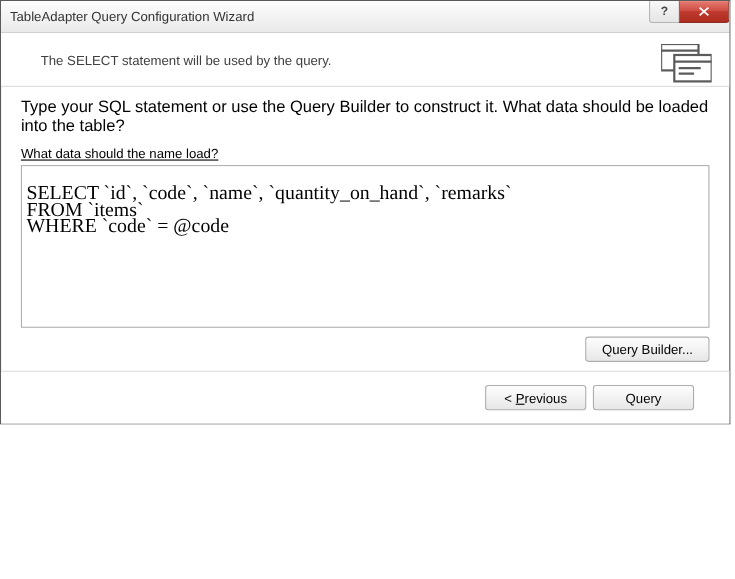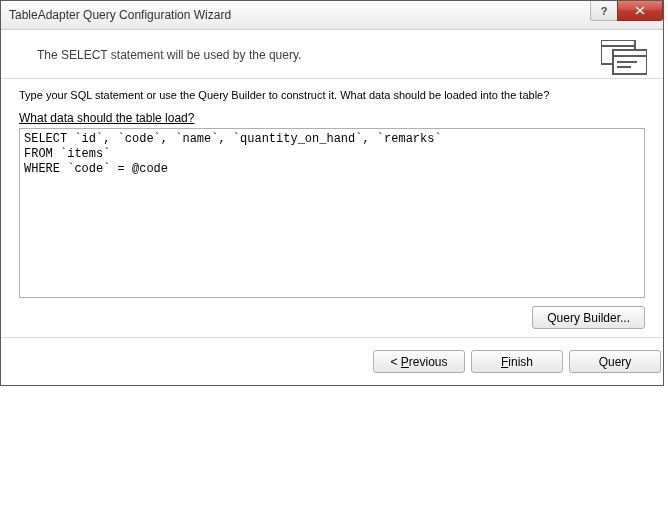--- a/index.html
+++ b/index.html
@@ -90,43 +90,43 @@
     top: 10px;
   }
   
   .body {
     flex: 1;
     padding: 10px 18px 8px 18px;
     display: flex;
     flex-direction: column;
   }
   .instruction {
-    font-size: 11px;
+    font-size: 15px;
     margin-bottom: 10px;
   }
   .field-label {
     font-size: 12px;
     text-decoration: underline;
     margin-bottom: 3px;
   }
   .textarea-wrap {
     flex: 1;
     display: flex;
     flex-direction: column;
     position: relative;
   }
   .sql-textarea {
     flex: 1;
     width: 100%;
     box-sizing: border-box;
     resize: none;
-    font-family: Liberation Mono, monospace;
-    font-size: 12px;
+    font-family: Liberation Serif, serif;
+    font-size: 18px;
     line-height: 15px;
-    padding: 3px 4px;
+    padding: 17px 4px;
     border: 1px solid #b0b0b0;
     background: #fff;
     outline: none;
     overflow-y: scroll;
     white-space: pre;
   }
   .qb-row {
     display: flex;
     justify-content: flex-end;
     margin-top: 8px;
@@ -142,21 +142,21 @@
     border-radius: 3px;
     cursor: pointer;
     box-sizing: border-box;
   }
   .qb-btn {
     min-width: 110px;
   }
   
   .footer {
     border-top: 1px solid #dcdcdc;
-    padding: 12px 2px;
+    padding: 12px 32px;
     display: flex;
     justify-content: flex-end;
     gap: 6px;
     background: #fff;
   }
   .footer .btn {
     min-width: 92px;
   }
   
   .sql-textarea::-webkit-scrollbar {
@@ -207,34 +207,31 @@
         <rect x="12" y="10" width="34" height="24" fill="#fff" stroke="#5b5b5b" stroke-width="2"></rect>
         <line x1="12" y1="16" x2="46" y2="16" stroke="#5b5b5b" stroke-width="2"></line>
         <line x1="16" y1="22" x2="36" y2="22" stroke="#5b5b5b" stroke-width="2"></line>
         <line x1="16" y1="27" x2="30" y2="27" stroke="#5b5b5b" stroke-width="2"></line>
       </svg>
     </div>
   </div>
 
   <div class="body">
     <div class="instruction">Type your SQL statement or use the Query Builder to construct it. What data should be loaded into the table?</div>
-    <div class="field-label">What data should the table load?</div>
+    <div class="field-label">What data should the name load?</div>
     <div class="textarea-wrap">
       <textarea class="sql-textarea" spellcheck="false" style="">SELECT `id`, `code`, `name`, `quantity_on_hand`, `remarks`
 FROM `items`
 WHERE `code` = @code</textarea>
     </div>
     <div class="qb-row">
       <button class="btn qb-btn">Query Builder...</button>
     </div>
   </div>
 
   <div class="footer">
     <button class="btn">
       <span>&lt; </span><span class="key">P</span><span>revious</span>
     </button>
-    <button class="btn">
-      <span></span><span class="key">F</span><span>inish</span>
-    </button>
     <button class="btn">Query</button>
   </div>
 
 </div>
 
 </body></html>

